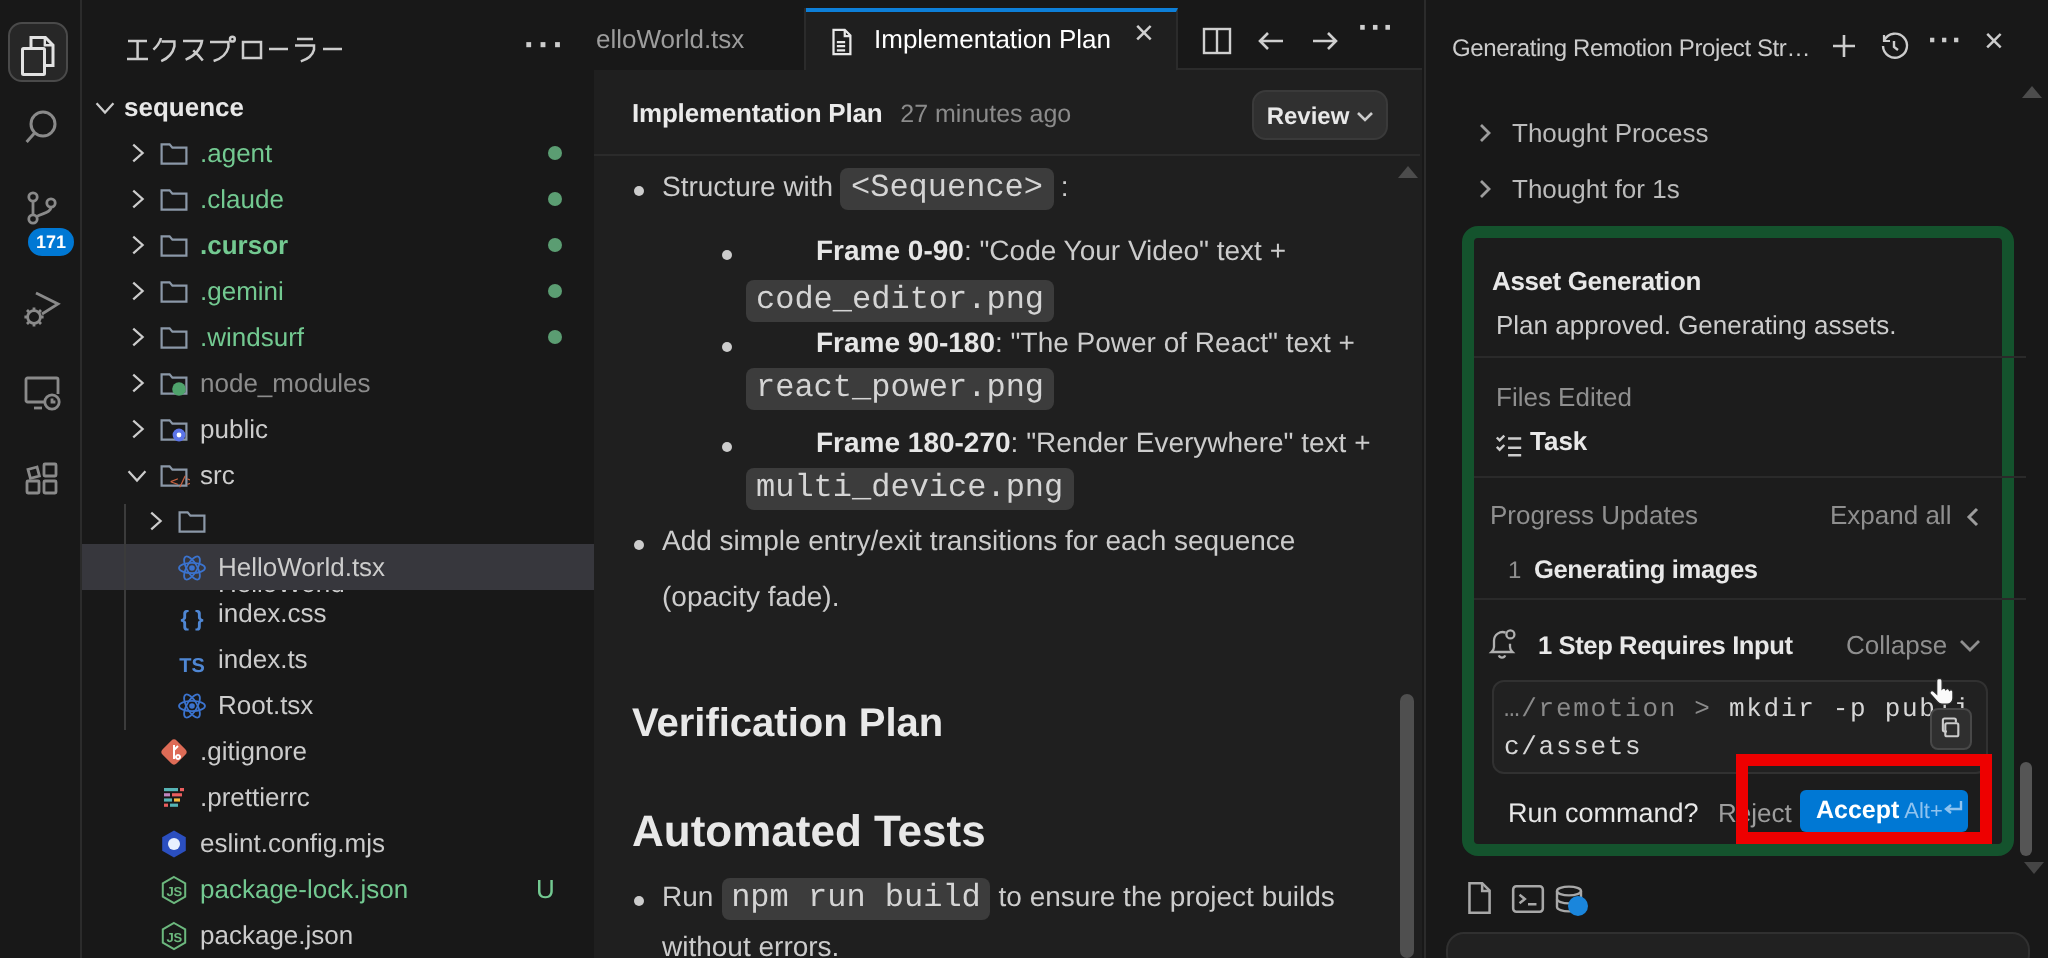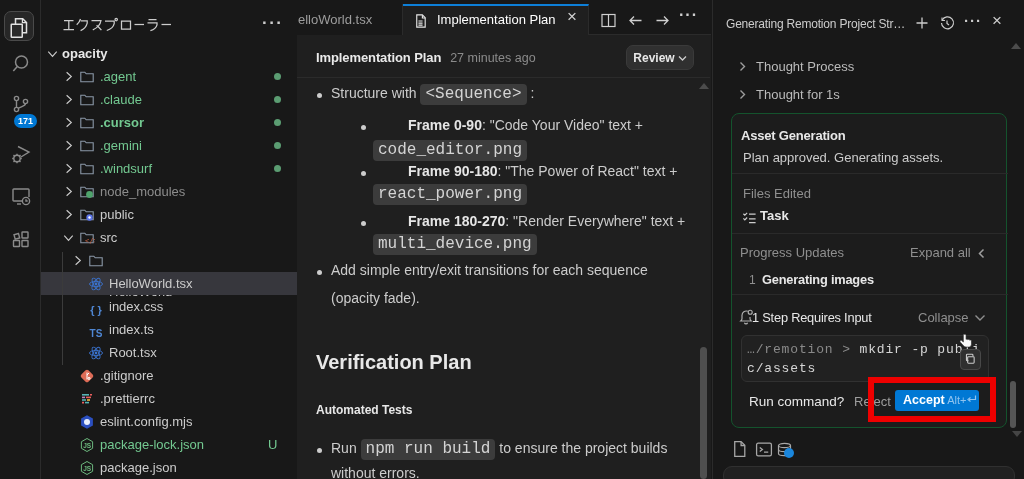--- a/index.html
+++ b/index.html
@@ -37,31 +37,31 @@
 #tab2 .tclose { position:absolute; left:164px; top:-3px; color:#d0d0d0; font-size:17px; font-weight:normal; }
 .tabact { position:absolute; top:12px; color:#cfcfcf; }
 #planhead { position:absolute; left:0; top:35px; width:413px; height:43px; background:#1f1f1f; border-bottom:1px solid #2b2b2b; }
 #review-btn { position:absolute; left:329px; top:10px; width:68px; height:25px; background:#303030; border:1px solid #3a3a3a; border-radius:7px; color:#e8e8e8; font-size:12px; font-weight:bold; display:flex; align-items:center; justify-content:center; gap:3px; }
 #mdbody { position:absolute; left:0; top:78px; width:400px; height:401px; font-size:14px; color:#cccccc; }
 .bullet { position:absolute; width:5px; height:5px; border-radius:50%; background:#cccccc; }
 .mdline { position:absolute; white-space:nowrap; }
 .chip { font-family:"Liberation Mono", monospace; font-size:16px; background:#3c3c3c; border-radius:4px; padding:1px 5px 2px 5px; color:#d4d4d4; }
 .b { font-weight:bold; color:#e6e6e6;padding-left:35px; }
 #h2 { position:absolute; left:19px; top:273px; font-size:20px; font-weight:bold; color:#e8e8e8; }
-#h3 { position:absolute; left:19px; top:325px; font-size:12px; font-weight:bold; color:#e8e8e8; }
+#h3 { position:absolute; left:19px; top:325px; font-size:22px; font-weight:bold; color:#e8e8e8; }
 #ed-scroll { position:absolute; left:403px; top:347px; width:7px; height:132px; background:#4f4f4f; border-radius:4px; }
 #ed-up { position:absolute; left:402px; top:83px; width:0; height:0; border-left:5px solid transparent; border-right:5px solid transparent; border-bottom:6px solid #4c4c4c; }
 
 
 #chat { position:absolute; left:712px; top:0; width:312px; height:479px; background:#181818; border-left:1px solid #2b2b2b; }
 #chat-title { position:absolute; left:13px; top:17px; font-size:13px; color:#cccccc; width:190px; overflow:hidden; white-space:nowrap; font-size:12px !important; letter-spacing:-0.2px; }
 .chat-hicon { position:absolute; top:15px; color:#cccccc; }
 .thought { position:absolute; left:43px; font-size:13px; color:#bbbbbb; }
 .tchev { position:absolute; left:25px; color:#9d9d9d; }
-#card { position:absolute; left:18px; top:113px; width:276px; height:315px; border:1px solid #14532d; border-radius:8px; background:#1c1c1c; }
+#card { position:absolute; left:18px; top:113px; width:276px; height:315px; border:6px solid #14532d; border-radius:8px; background:#1c1c1c; }
 .csep { position:absolute; left:0; width:276px; height:1px; background:#2a2a2a; }
 .ctext { position:absolute; font-size:13px; white-space:nowrap; }
 #codeblk { position:absolute; left:9px; top:221px; width:248px; height:47px; background:#212121; border:1px solid #313131; border-radius:6px; font-family:"Liberation Mono", monospace; font-size:13px; letter-spacing:0.85px; }
 #copybtn { position:absolute; left:218px; top:13px; width:21px; height:21px; background:#2f2f2f; border:1px solid #484848; border-radius:4px; }
 #acceptbtn { position:absolute; left:163px; top:276px; width:84px; height:21px; background:#0078d4; border-radius:3px; color:#ffffff; font-size:12.5px; font-weight:bold; padding:3px 0 0 8px; white-space:nowrap; overflow:hidden; }
 #acceptbtn .alt { font-weight:normal; color:#8fc3ef; font-size:11px; }
 #redrect { position:absolute; left:868px; top:377px; width:128px; height:45px; border:6px solid #ee0000; z-index:20; }
 #inputbox { position:absolute; left:10px; top:466px; width:292px; height:20px; background:#212121; border:1px solid #303030; border-radius:9px; }
 #ch-scroll { position:absolute; left:297px; top:381px; width:6px; height:47px; background:#555555; border-radius:3px; }
 #ch-up { position:absolute; left:298px; top:43px; width:0; height:0; border-left:5px solid transparent; border-right:5px solid transparent; border-bottom:6px solid #4c4c4c; }
@@ -141,21 +141,21 @@
   <path d="M85.5 2.5 h8 M84.5 5.8 h9.5 v2 c-0.7 2.8 -3.2 4.8 -6.6 5.9"></path>
 
   <path d="M98.5 7.5 h9.5"></path>
 </svg>
   <div id="sb-dots">···</div>
   <div id="tree">
         <div class="trow " style="top:42px">
           <svg class="chev" style="left:4px" width="15" height="15" viewBox="0 0 16 16" fill="none" stroke="#cccccc" stroke-width="1.2">
             <path d="M3.5 6 l4.5 5 4.5-5"></path>
           </svg>
-          <span class="lbl " style="left:21px;font-weight:bold;color:#e8e8e8;">opacity</span>
+          <span class="lbl " style="left:21px;font-weight:bold;color:#e8e8e8;">sequence</span>
         </div>
         <div class="trow " style="top:65px">
           <svg class="chev" style="left:20px" width="15" height="15" viewBox="0 0 16 16" fill="none" stroke="#cccccc" stroke-width="1.2">
             <path d="M6 3.5 l5 4.5 -5 4.5"></path>
           </svg>
           <span class="ficon" style="left:38px">
             <svg class="gicon16" viewBox="0 0 16 16" fill="none" stroke="#8b98a8" stroke-width="1.1">
               <path d="M1.8 3.2 h4 l1.4 1.6 h7 v8 h-12.4 z"></path>
             </svg>
           </span>
@@ -463,21 +463,21 @@
           <path d="M6.5 1.5 l-4 4 4 4"></path>
         </svg>
     <div class="ctext" style="left:17px;top:159px;color:#8f8f8f;font-size:12px">1</div>
     <div class="ctext" style="left:30px;top:158px;font-weight:bold;color:#e8e8e8;font-size:12.8px;letter-spacing:-0.2px">Generating images</div>
     <div class="csep" style="top:180px"></div>
     <svg style="position:absolute;left:6px;top:194px" width="16" height="17" viewBox="0 0 16 17" fill="none" stroke="#b0b0b0" stroke-width="1.15">
       <path d="M9.8 3.3 a4.3 4.3 0 0 0 -5.8 4 v3.2 c0 1.3 -0.6 1.8 -1.3 2.5 h10.6 c-0.7-0.7-1.3-1.2-1.3-2.5 v-1.6"></path>
       <path d="M6.4 14.7 a1.7 1.7 0 0 0 3.2 0"></path>
       <circle cx="12.2" cy="4.2" r="2"></circle>
     </svg>
-    <div class="ctext" style="left:20px;top:196px;font-weight:normal;color:#e8e8e8;font-size:12.8px;letter-spacing:-0.2px">1 Step Requires Input</div>
+    <div class="ctext" style="left:32px;top:196px;font-weight:bold;color:#e8e8e8;font-size:12.8px;letter-spacing:-0.2px">1 Step Requires Input</div>
     <div class="ctext" style="left:186px;top:196px;color:#8f8f8f">Collapse</div>
     <svg style="position:absolute;left:242px;top:199px" width="12" height="10" viewBox="0 0 12 10" fill="none" stroke="#8f8f8f" stroke-width="1.4">
           <path d="M1.5 2.5 l4.5 4.5 4.5-4.5"></path>
         </svg>
 
     <div id="codeblk">
       <div style="position:absolute;left:5px;top:6px"><span style="color:#8a8a8a">…/remotion &gt;</span> <span style="color:#d6d6d6">mkdir -p publi</span></div>
       <div style="position:absolute;left:5px;top:25px;color:#d6d6d6">c/assets</div>
       <div id="copybtn">
         <svg style="position:absolute;left:3px;top:3px" width="13" height="13" viewBox="0 0 16 16" fill="none" stroke="#cccccc" stroke-width="1.3">

